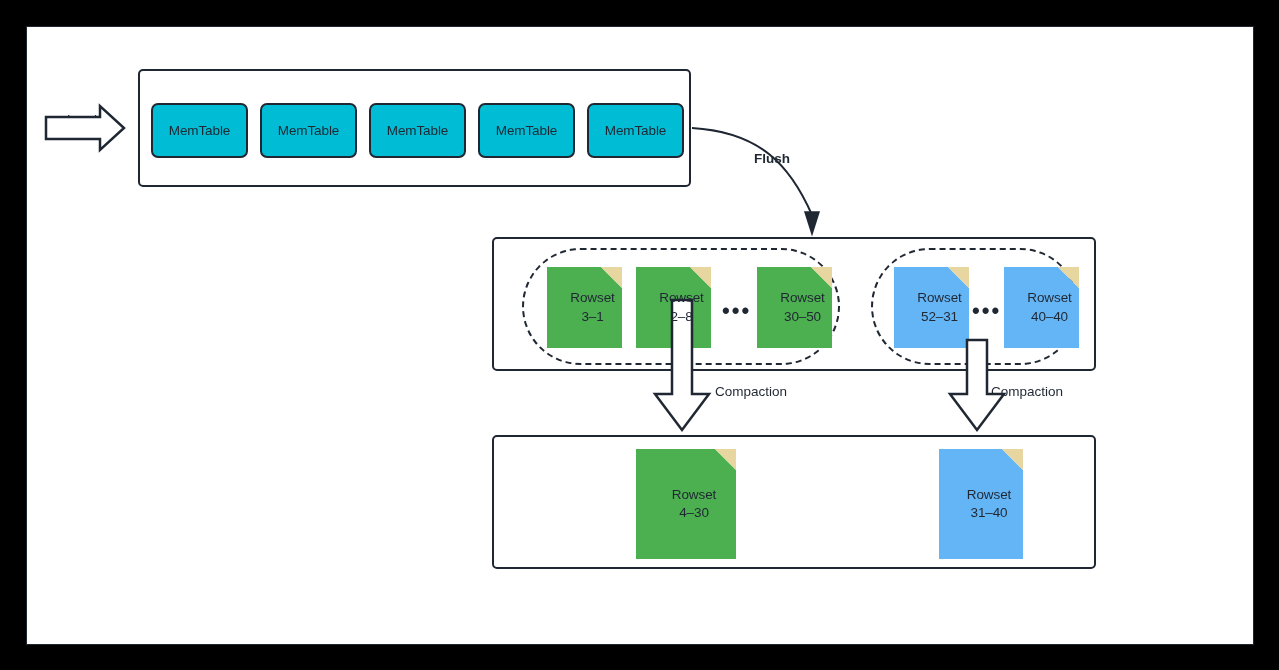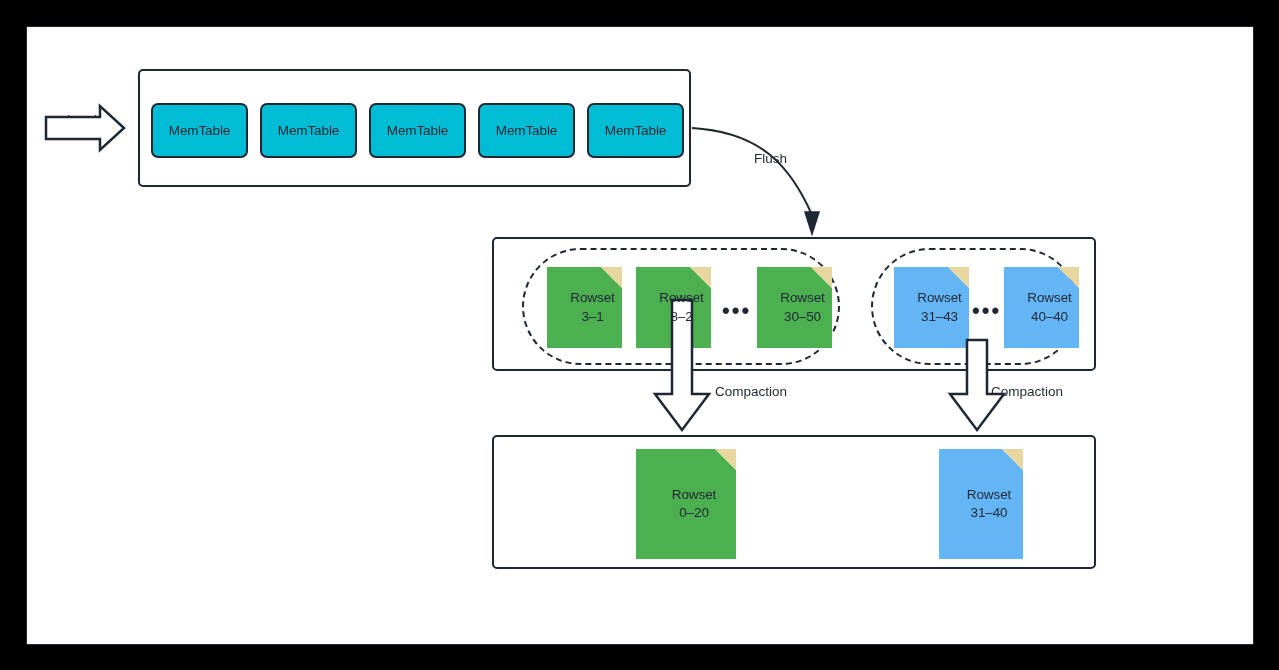--- a/index.html
+++ b/index.html
@@ -145,41 +145,41 @@
       <div class="label">Rowset</div>
       <div class="label">3–1</div>
     </div>
 
     <div class="rowset green" style="left:142px; top:28px; width:75px; height:81px;">
       <div class="doc">
         <div class="doc-body"></div>
         <div class="doc-fold"></div>
       </div>
       <div class="label">Rowset</div>
-      <div class="label">8–2</div>
+      <div class="label">2–8</div>
     </div>
 
     <div class="ellipsis" style="left:228px; top:61px;">•••</div>
 
     <div class="rowset green" style="left:263px; top:28px; width:75px; height:81px;">
       <div class="doc">
         <div class="doc-body"></div>
         <div class="doc-fold"></div>
       </div>
       <div class="label">Rowset</div>
       <div class="label">30–50</div>
     </div>
 
     <div class="rowset blue" style="left:400px; top:28px; width:75px; height:81px;">
       <div class="doc">
         <div class="doc-body"></div>
         <div class="doc-fold"></div>
       </div>
       <div class="label">Rowset</div>
-      <div class="label">31–43</div>
+      <div class="label">52–31</div>
     </div>
 
     <div class="ellipsis" style="left:478px; top:61px;">•••</div>
 
     <div class="rowset blue" style="left:510px; top:28px; width:75px; height:81px;">
       <div class="doc">
         <div class="doc-body"></div>
         <div class="doc-fold"></div>
       </div>
       <div class="label">Rowset</div>
@@ -188,35 +188,35 @@
   </div>
 
   <div class="container-box" id="compacted-container" style="left:465px; top:408px;">
 
     <div class="rowset green" style="left:142px; top:12px; width:100px; height:110px;">
       <div class="doc">
         <div class="doc-body"></div>
         <div class="doc-fold"></div>
       </div>
       <div class="label">Rowset</div>
-      <div class="label">0–20</div>
+      <div class="label">4–30</div>
     </div>
 
     <div class="rowset blue" style="left:445px; top:12px; width:84px; height:110px;">
       <div class="doc">
         <div class="doc-body"></div>
         <div class="doc-fold"></div>
       </div>
       <div class="label">Rowset</div>
       <div class="label">31–40</div>
     </div>
   </div>
 
   <div class="flow-label" style="left:40px;  top:85px;">Load</div>
-  <div class="flow-label" style="left:727px; top:124px;">Flush</div>
+  <div class="flow-label" style="left:727px; top:124px;font-weight:bold;">Flush</div>
   <div class="flow-label" style="left:688px; top:357px;">Compaction</div>
   <div class="flow-label" style="left:964px; top:357px;">Compaction</div>
 
 </div>
 
 <svg id="svg-layer" viewBox="0 0 1279 670">
 
   <path d="M 46 117 L 100 117 L 100 106 L 124 128 L 100 150 L 100 139 L 46 139 Z" fill="#ffffff" stroke="#1f2733" stroke-width="2.5" stroke-linejoin="miter"></path>
 
   <path d="M 692 128 C 760 132 790 165 812 215" fill="none" stroke="#1f2733" stroke-width="2"></path>

